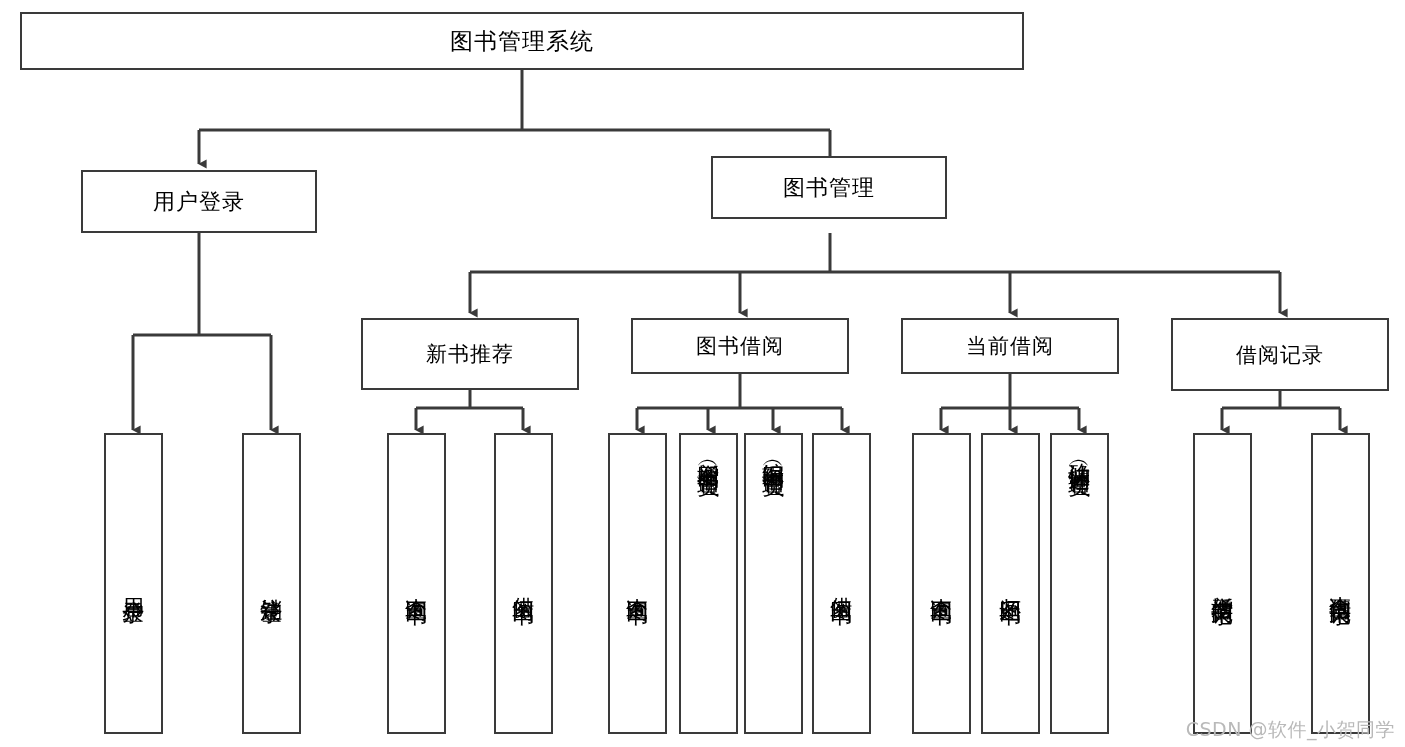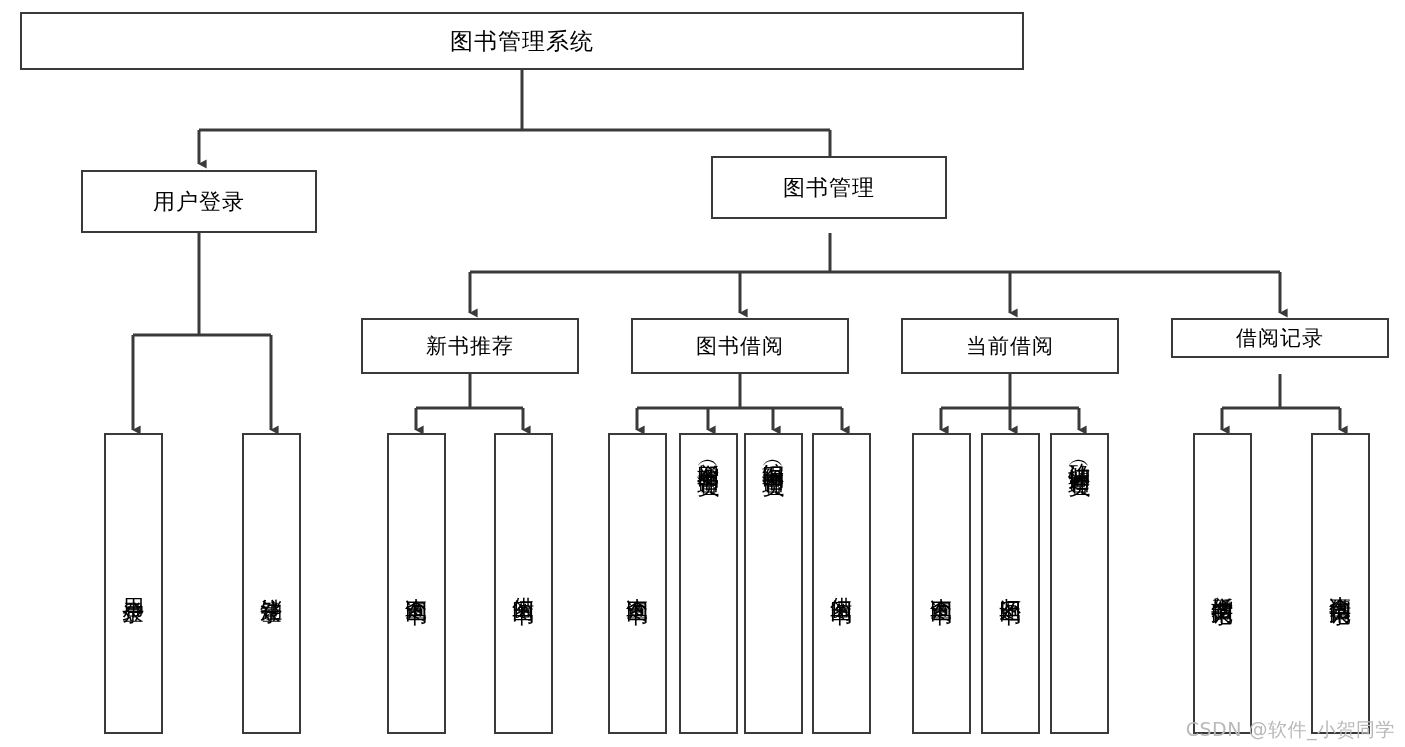--- a/index.html
+++ b/index.html
@@ -119,30 +119,30 @@
     <span>图书管理系统</span>
   </div>
 
   <div class="node h" style="left:81px;top:170px;width:236px;height:63px;">
     <span>用户登录</span>
   </div>
   <div class="node h" style="left:711px;top:156px;width:236px;height:63px;">
     <span>图书管理</span>
   </div>
 
-  <div class="node h lvl3" style="left:361px;top:318px;width:218px;height:56px;">
+  <div class="node h lvl3" style="left:361px;top:318px;width:218px;height:72px;">
     <span>新书推荐</span>
   </div>
   <div class="node h lvl3" style="left:631px;top:318px;width:218px;height:56px;">
     <span>图书借阅</span>
   </div>
   <div class="node h lvl3" style="left:901px;top:318px;width:218px;height:56px;">
     <span>当前借阅</span>
   </div>
-  <div class="node h lvl3" style="left:1171px;top:318px;width:218px;height:40px;">
+  <div class="node h lvl3" style="left:1171px;top:318px;width:218px;height:73px;">
     <span>借阅记录</span>
   </div>
 
   <div class="node v mid" style="left:104px;top:433px;width:59px;height:301px;">
     <span class="vtext">用户登录</span>
   </div>
   <div class="node v mid" style="left:242px;top:433px;width:59px;height:301px;">
     <span class="vtext">注销登录</span>
   </div>
 

